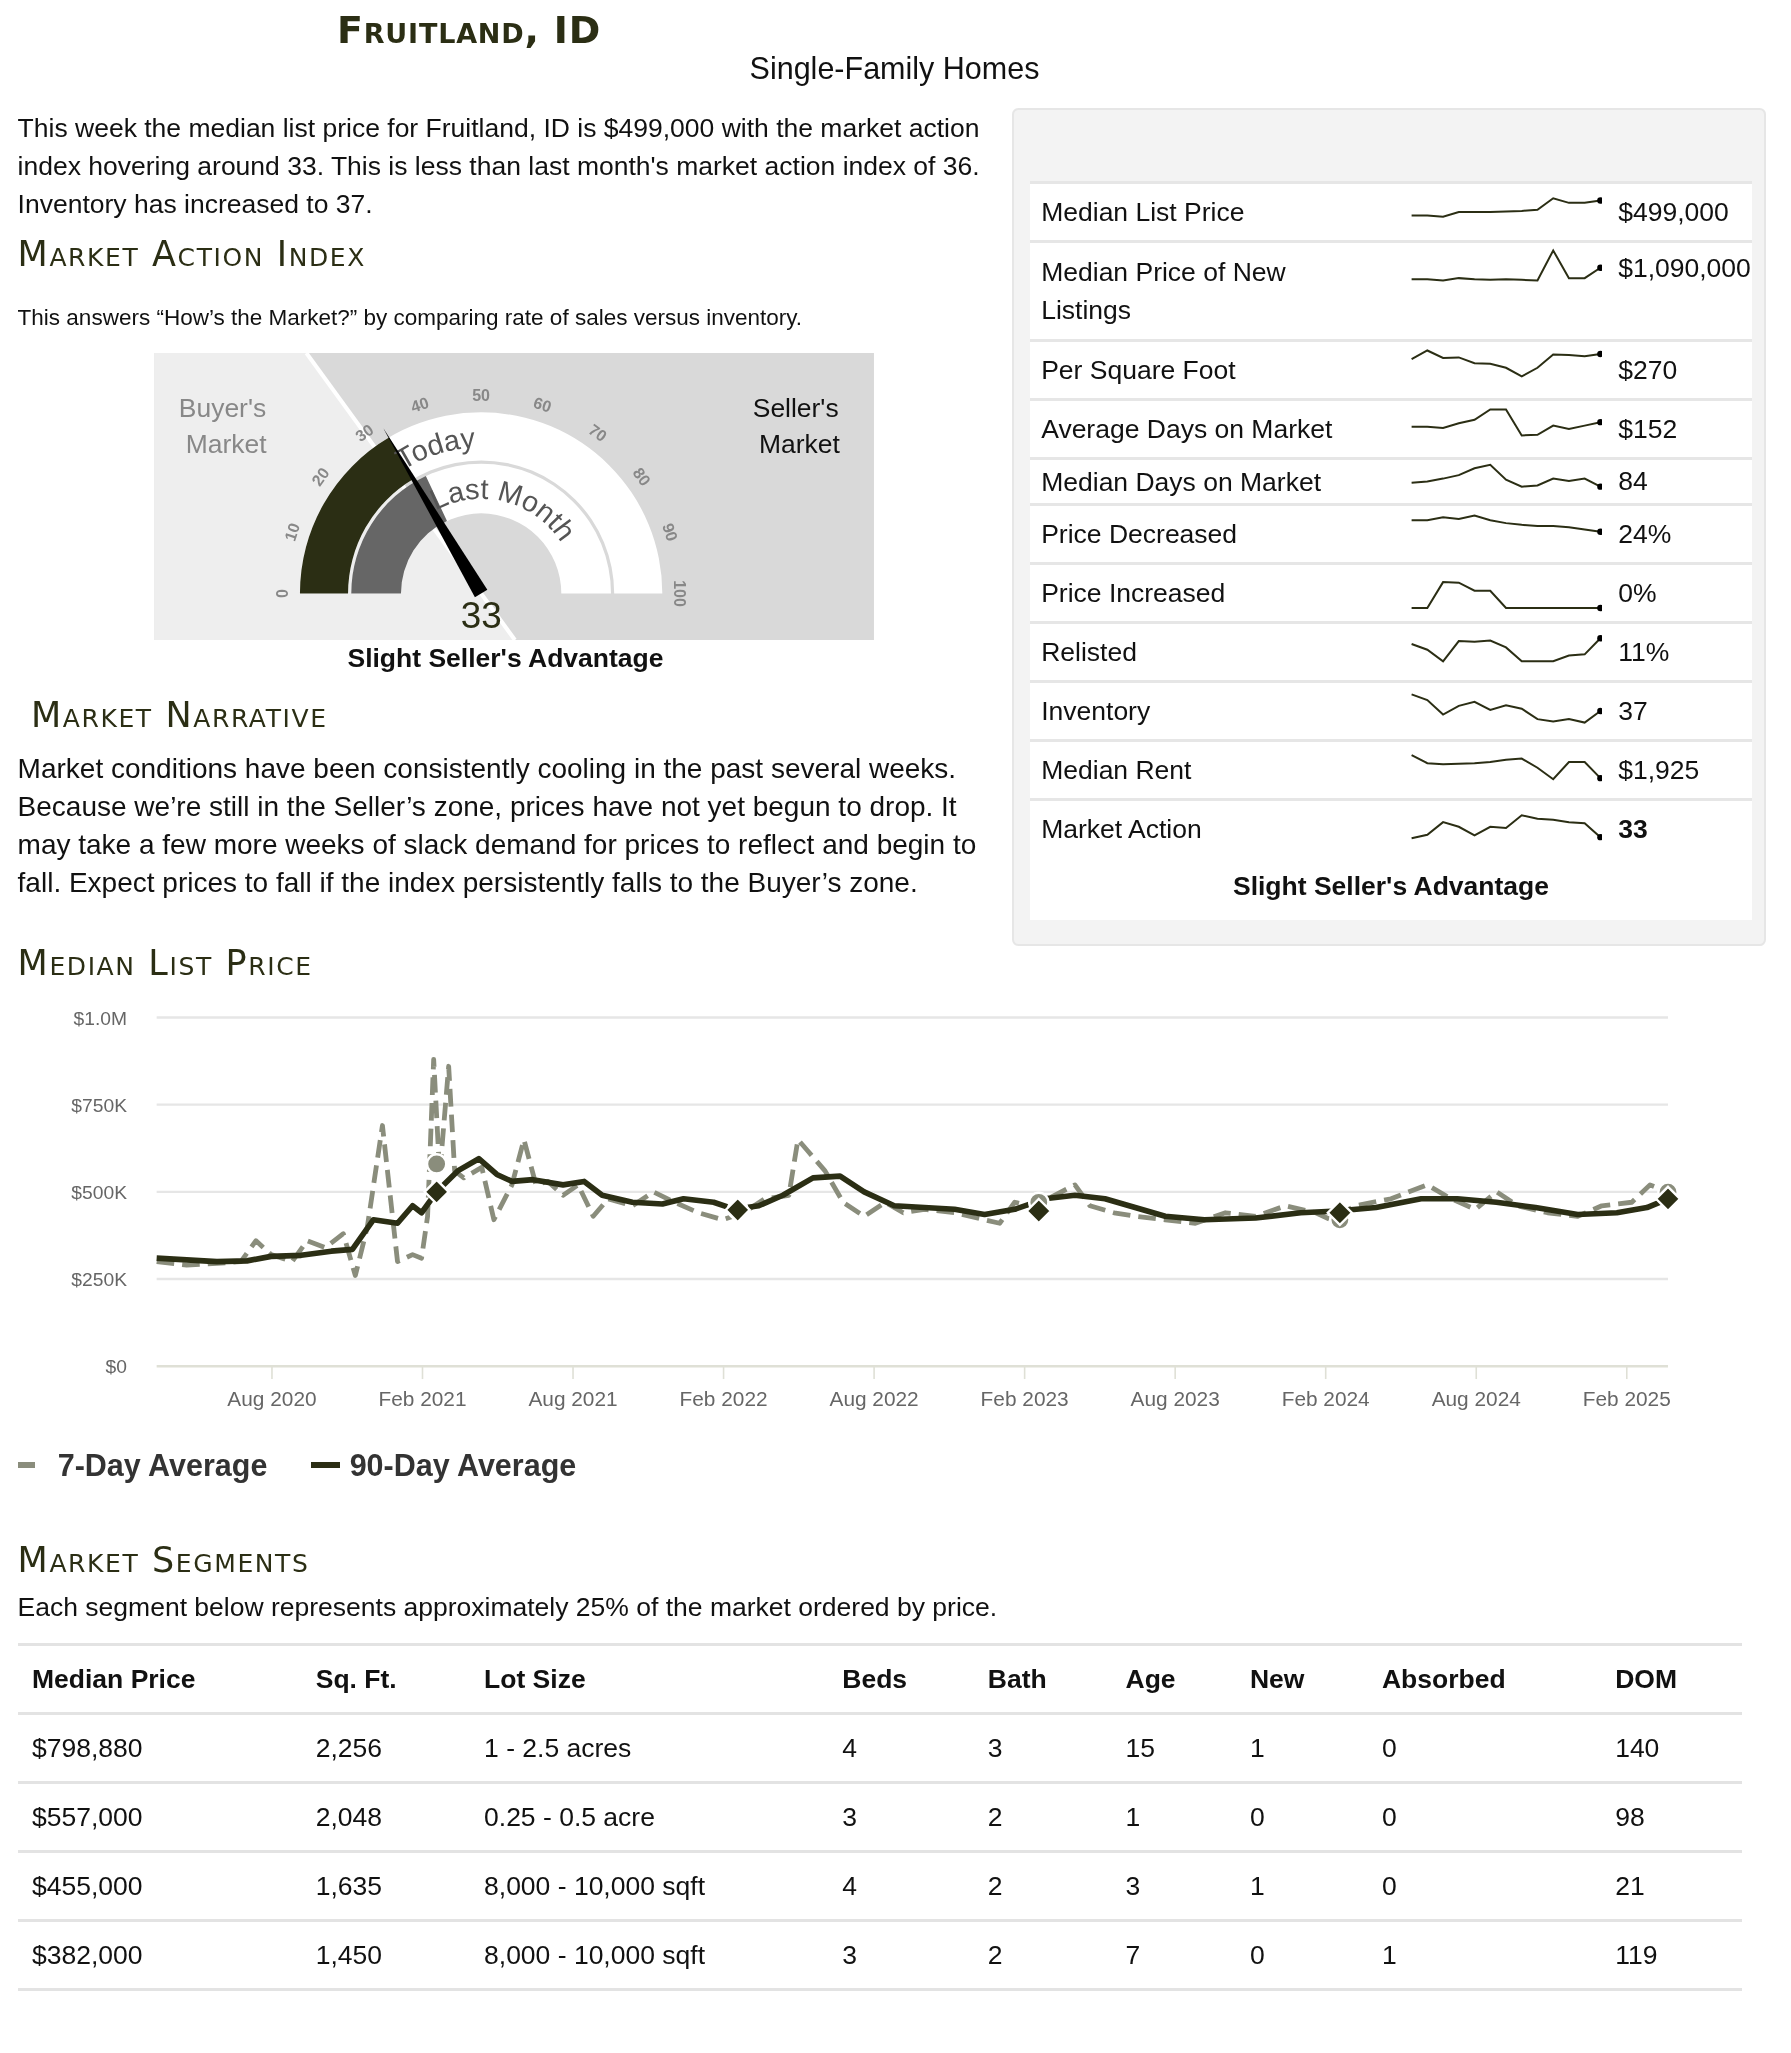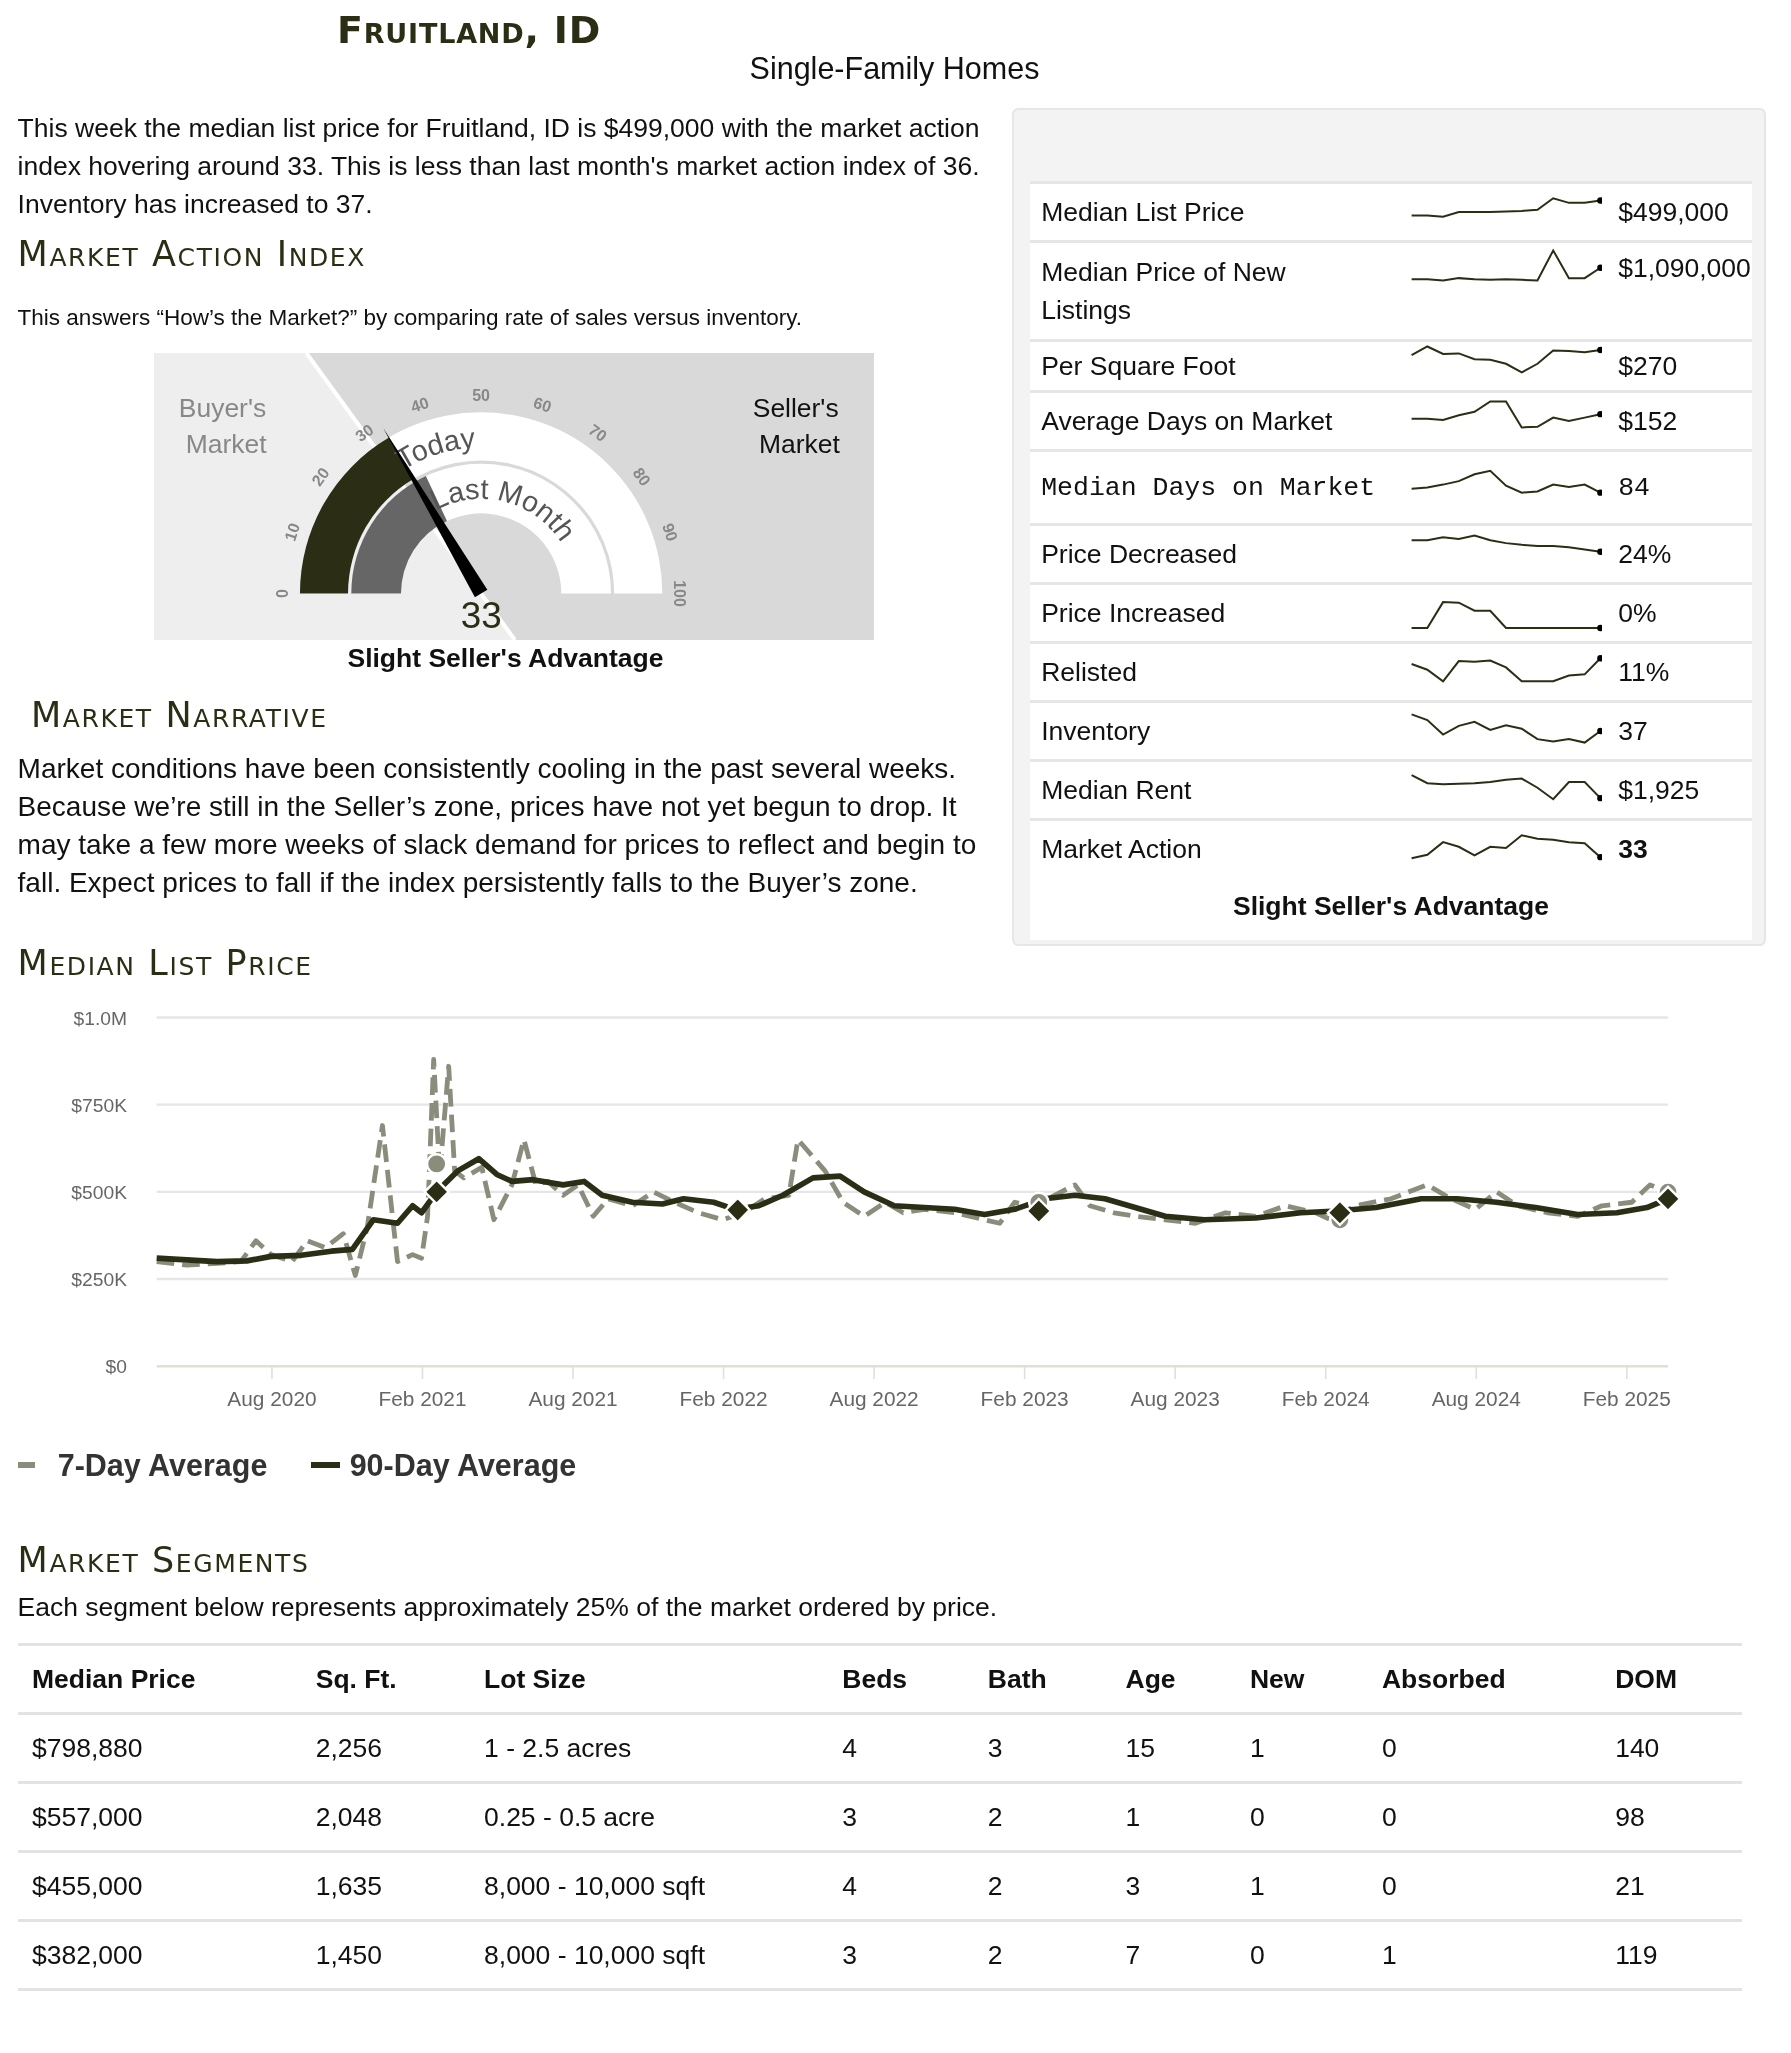--- a/index.html
+++ b/index.html
@@ -111,39 +111,39 @@
         </div>
         <div class="prow" style="height: 99px;">
           <div class="plabel" style="width: 305px; align-self: center;">Median Price of New Listings</div>
           <div style="width: 64px;"></div>
           <svg viewBox="0 0 240 60" width="192" height="48" class="spark" style="align-self: flex-start; margin-top: 3.2px;">
             <polyline points="2,41.6 21.666666666666668,41.6 41.333333333333336,43.04 61,40.16 80.66666666666667,41.6 100.33333333333334,42.32 120,41.6 139.66666666666669,42.32 159.33333333333334,43.04 179,5.600000000000001 198.66666666666669,40.16 218.33333333333334,40.16 238,27.200000000000003" fill="none" stroke="#2b2e14" stroke-width="2.5"></polyline>
             <circle cx="238" cy="27.200000000000003" r="4" fill="#000"></circle>
           </svg>
           <div class="pval" style="align-self: flex-start; margin-top: 9.6px;">$1,090,000</div>
         </div>
-        <div class="prow" style="height: 51px;">
+        <div class="prow" style="height: 59px;">
           <div class="plabel">Per Square Foot</div>
           <div style="width: 24px;"></div>
           <svg viewBox="0 0 240 60" width="192" height="48" class="spark">
             <polyline points="2,16.4 21.666666666666668,5.600000000000001 41.333333333333336,14.96 61,14.240000000000002 80.66666666666667,21.439999999999998 100.33333333333334,22.160000000000004 120,27.200000000000003 139.66666666666669,38 159.33333333333334,27.200000000000003 179,10.64 198.66666666666669,11.36 218.33333333333334,12.800000000000004 238,9.920000000000002" fill="none" stroke="#2b2e14" stroke-width="2.5"></polyline>
             <circle cx="238" cy="9.920000000000002" r="4" fill="#000"></circle>
           </svg>
           <div class="pval">$270</div>
         </div>
         <div class="prow" style="height: 59px;">
           <div class="plabel">Average Days on Market</div>
           <div style="width: 24px;"></div>
           <svg viewBox="0 0 240 60" width="192" height="48" class="spark">
             <polyline points="2,27.200000000000003 21.666666666666668,27.200000000000003 41.333333333333336,28.64 61,22.880000000000003 80.66666666666667,18.560000000000002 100.33333333333334,5.600000000000001 120,5.600000000000001 139.66666666666669,38 159.33333333333334,37.28 179,25.76 198.66666666666669,30.080000000000002 218.33333333333334,25.76 238,21.439999999999998" fill="none" stroke="#2b2e14" stroke-width="2.5"></polyline>
             <circle cx="238" cy="21.439999999999998" r="4" fill="#000"></circle>
           </svg>
           <div class="pval">$152</div>
         </div>
-        <div class="prow" style="height: 74px; font-family: Liberation Mono, monospace;">
+        <div class="prow" style="height: 46px;">
           <div class="plabel">Median Days on Market</div>
           <div style="width: 24px;"></div>
           <svg viewBox="0 0 240 60" width="192" height="48" class="spark">
             <polyline points="2,30.8 21.666666666666668,29.36 41.333333333333336,25.76 61,21.439999999999998 80.66666666666667,12.800000000000004 100.33333333333334,8.480000000000004 120,27.200000000000003 139.66666666666669,35.84 159.33333333333334,34.400000000000006 179,25.76 198.66666666666669,28.64 218.33333333333334,25.76 238,35.84" fill="none" stroke="#2b2e14" stroke-width="2.5"></polyline>
             <circle cx="238" cy="35.84" r="4" fill="#000"></circle>
           </svg>
           <div class="pval">84</div>
         </div>
         <div class="prow" style="height: 59px;">
           <div class="plabel">Price Decreased</div>

